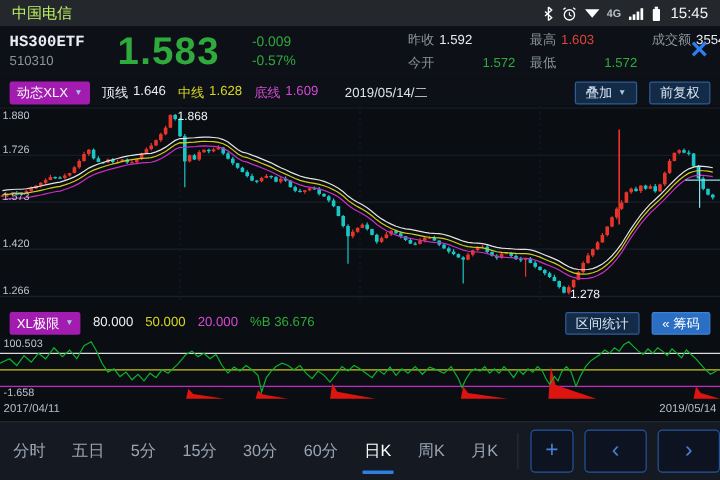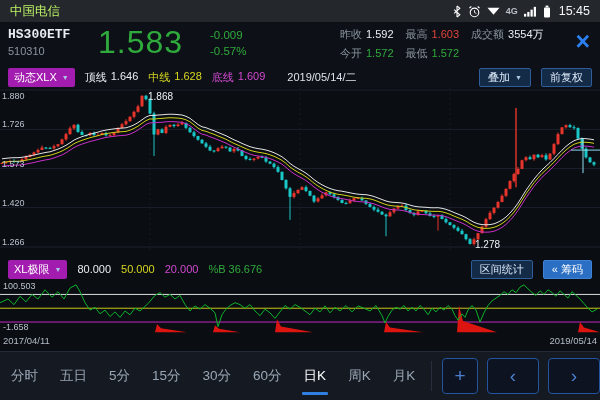--- a/index.html
+++ b/index.html
@@ -9,29 +9,29 @@
   .status-bar{position:absolute;top:0;left:0;right:0;height:22px;background:#24282d;
               display:flex;align-items:center;padding:0 10px;box-sizing:border-box;}
   .carrier{font-size:12.5px;color:#bef264;}
   .status-icons{margin-left:auto;display:flex;align-items:center;gap:6px;}
   .net{font-size:9px;color:#b9bfc6;font-weight:bold;}
   .time{font-size:12.5px;margin-left:2px;color:#f2f4f6;}
   
   .header{position:absolute;top:22px;left:0;right:0;height:44px;background:#0d1117;}
   .sym{position:absolute;left:8px;top:5px;font-size:13px;font-weight:bold;color:#e9edf1;font-family:Liberation Mono, monospace;}
   .code{position:absolute;left:8px;top:23px;font-size:11px;color:#8a939e;}
-  .price{position:absolute;left:98px;top:2px;font-size:32px;font-weight:normal;color:#2faa3c;letter-spacing:1px;}
+  .price{position:absolute;left:98px;top:2px;font-size:32px;font-weight:bold;color:#2faa3c;letter-spacing:1px;}
   .chg{position:absolute;left:210px;top:5px;font-size:11.5px;color:#2faa3c;line-height:16px;}
   .stats{position:absolute;left:340px;top:3px;font-size:11px;line-height:19px;
          display:grid;grid-template-columns:auto auto auto;column-gap:12px;}
   .stat-pair{white-space:nowrap;}
   .slabel{color:#8a939e;margin-right:4px;}
   .sval{color:#e9edf1;}
   .sval.red{color:#e0443a;}
-  .sval.green{color:#2faa3c;}
+  .sval.green{color:#2faa3c;margin-left:36px;}
   .close-x{position:absolute;right:10px;top:7px;font-size:25px;line-height:25px;color:#2b7ff0;
            font-weight:bold;cursor:pointer;}
   
   .toolbar{position:absolute;top:66px;left:0;right:0;height:22px;display:flex;align-items:center;
            gap:10px;padding:0 8px;font-size:11px;background:#0d1117;}
   .dd-btn{background:#a21caf;color:#fff;padding:2px 6px;border-radius:2px;display:flex;
           align-items:center;gap:5px;cursor:pointer;}
   .caret{font-size:7px;color:#a9c6e4;}
   .line-stat{display:flex;gap:4px;}
   .lbl-top,.val-top{color:#e9edf1;}

